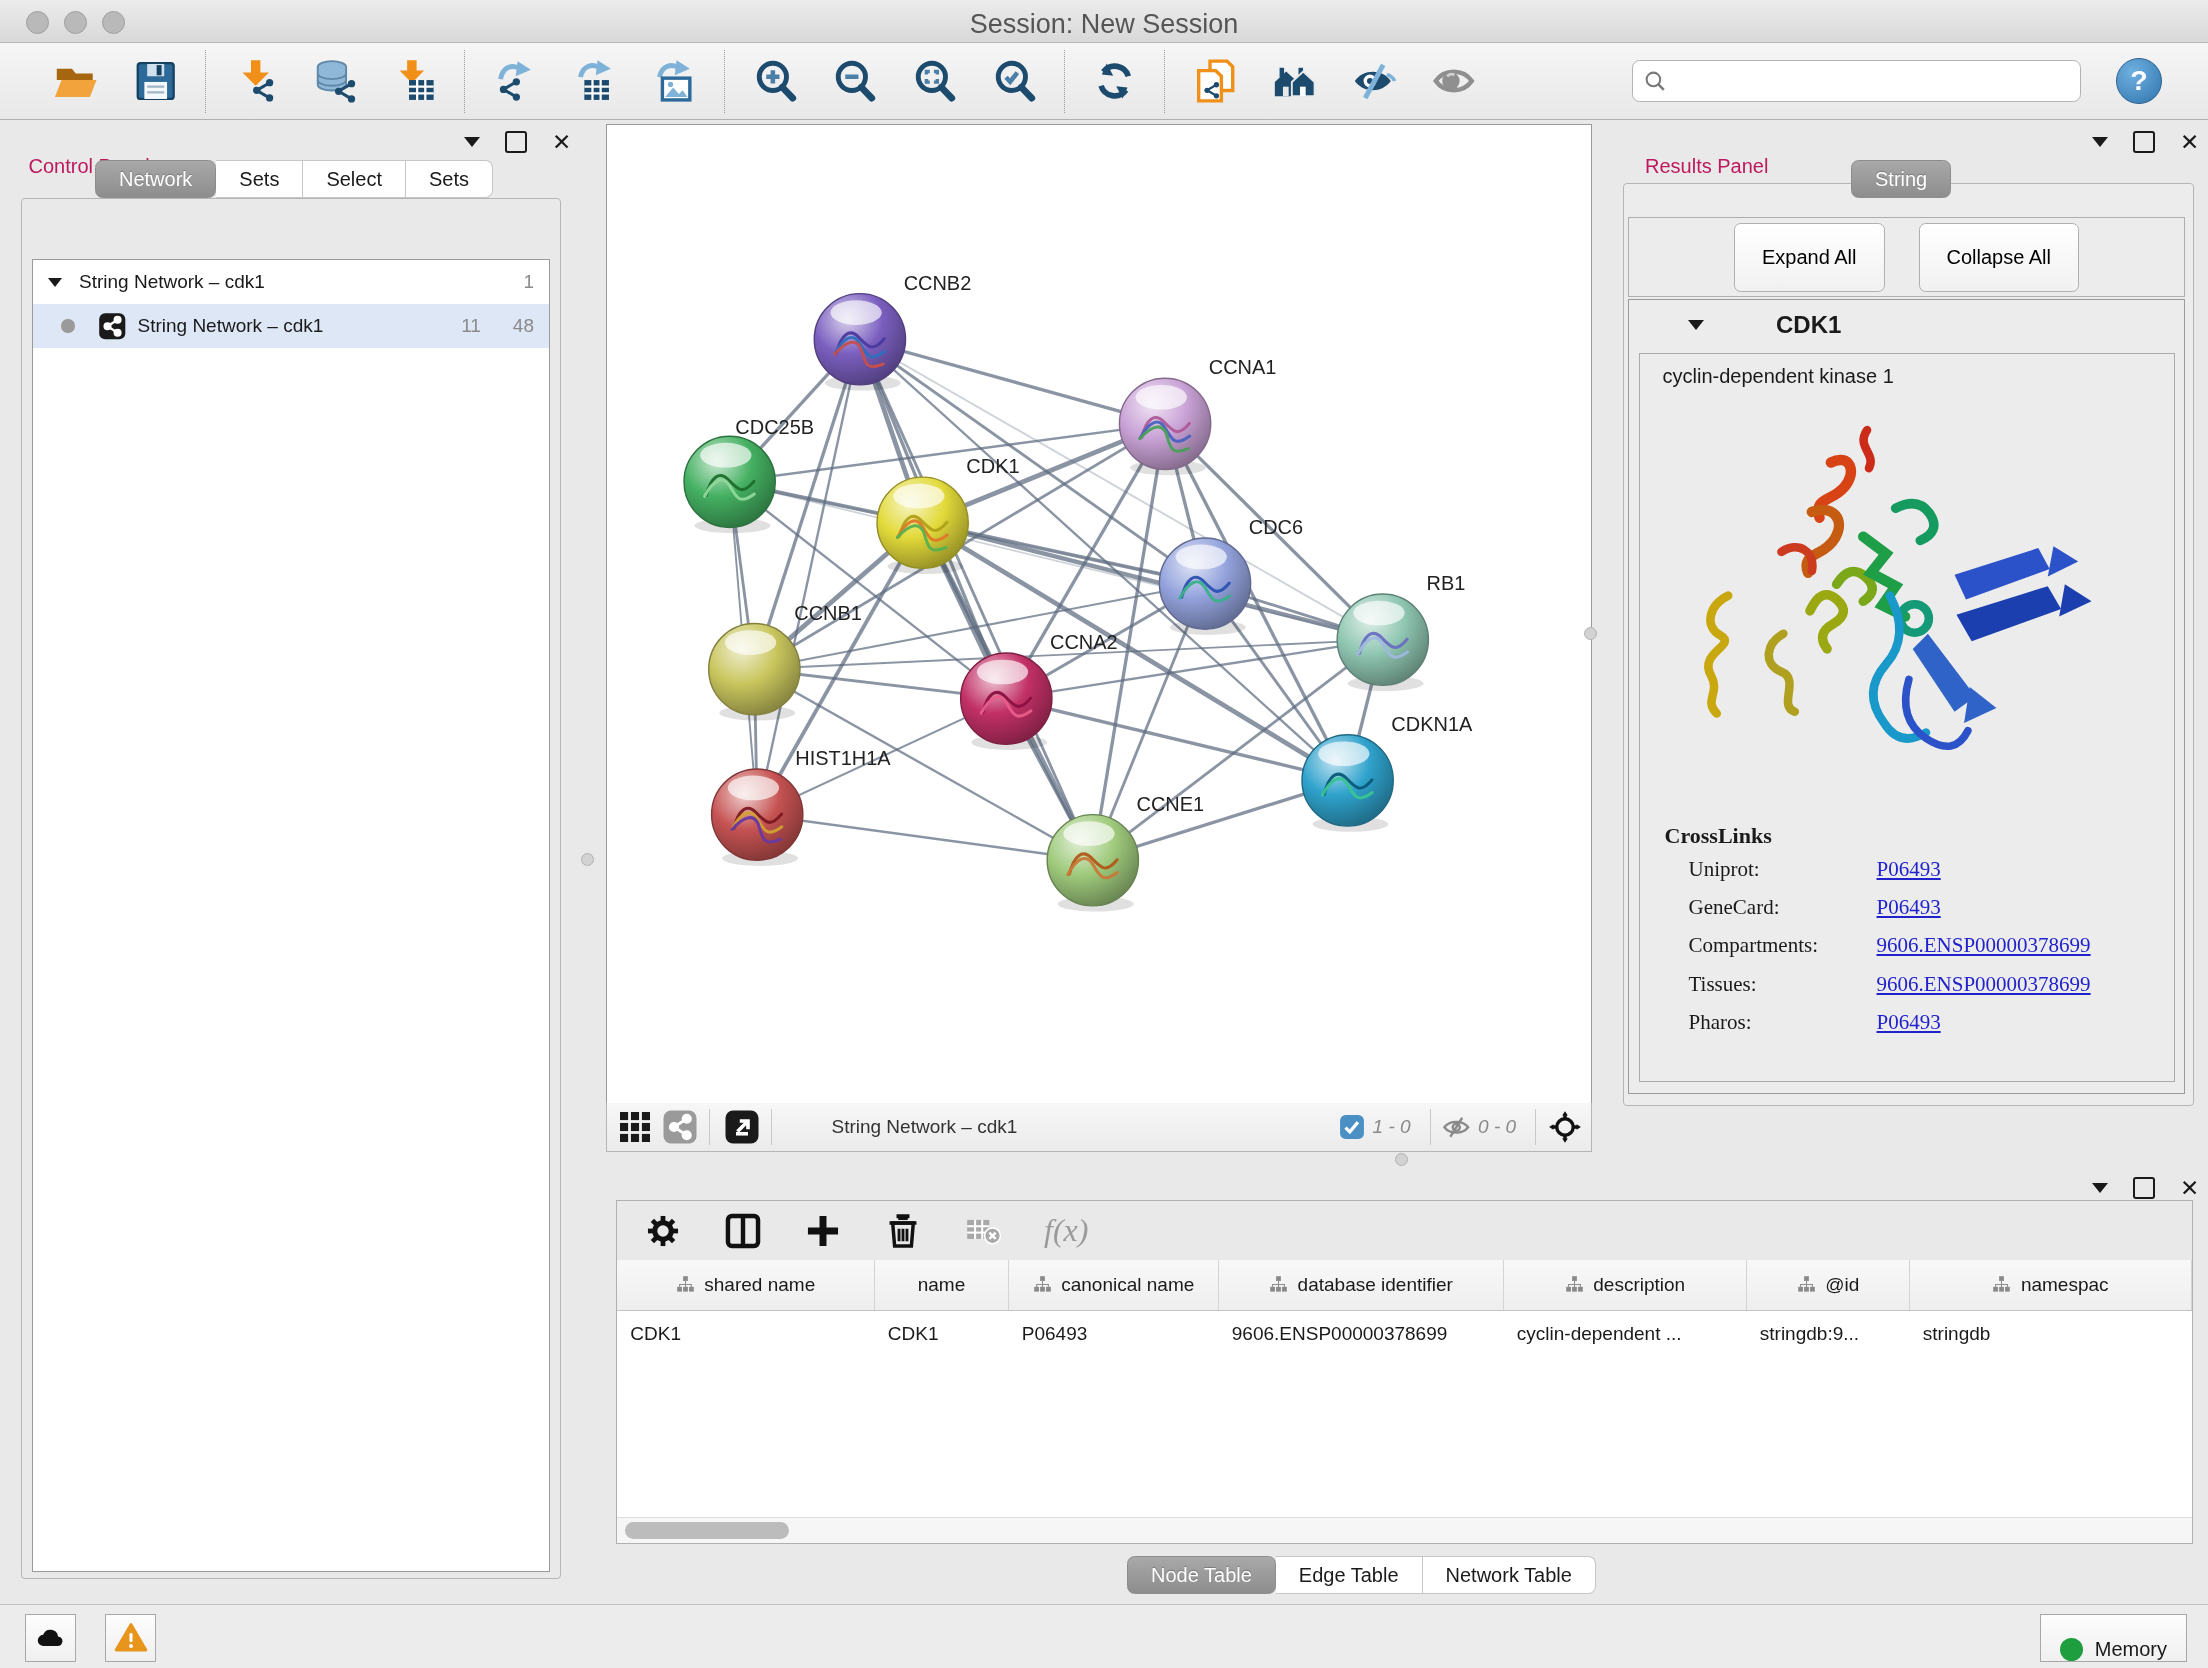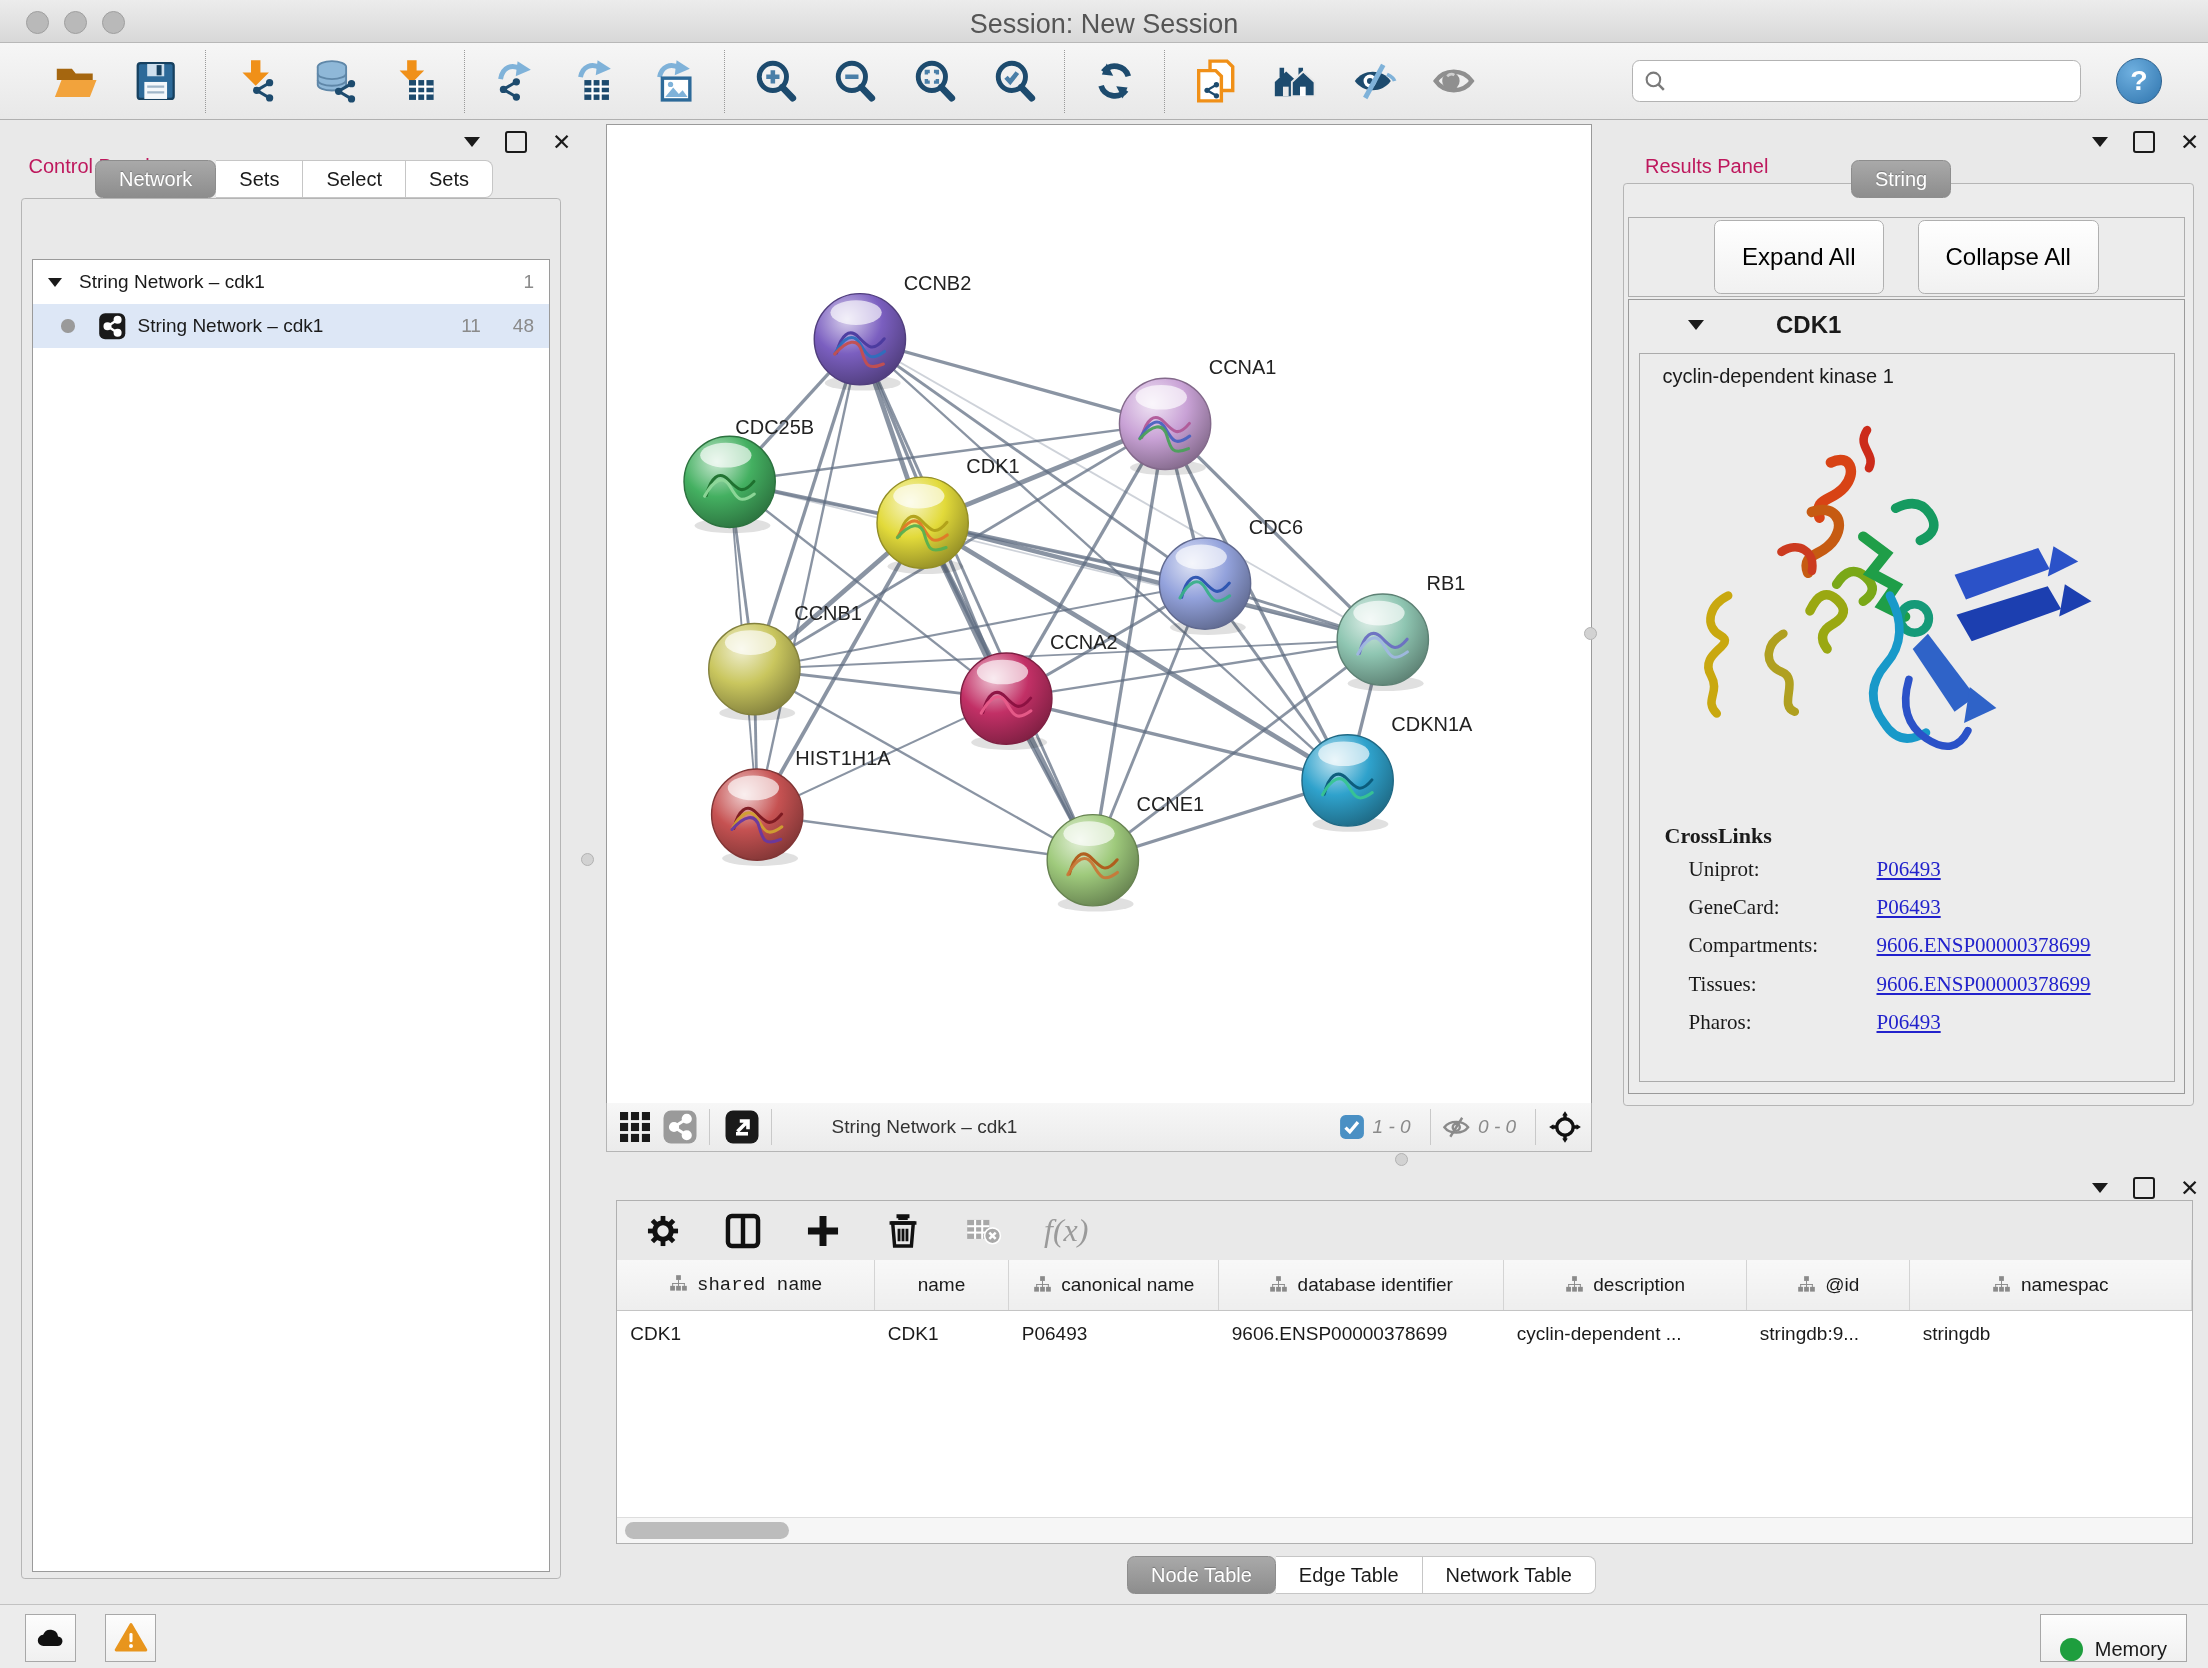--- a/index.html
+++ b/index.html
@@ -63,21 +63,21 @@
   .nettitle{margin-left:48px;color:#333;}
   .nbright{margin-left:auto;display:flex;align-items:center;}
   .nbcount{color:#8a8a8a;margin:0 7.6px;font-style:italic;}
   
   .rbox{position:absolute;left:1623px;top:183px;width:569px;height:921px;
     background:#ececec;border:1px solid #b5b5b5;border-radius:3.8px;}
   .rtab{position:absolute;left:1851px;top:160px;z-index:3;}
   .btnrow{position:absolute;left:1628px;top:217px;width:555px;height:78px;border:1px solid #adadad;
     background:#ececec;display:flex;align-items:center;justify-content:center;gap:34px;}
   .wbtn{background:linear-gradient(#ffffff,#f1f1f1);border:1px solid #b0b0b0;border-radius:6.7px;
-    font-size:24px;padding:22px 27px;cursor:pointer;}
+    font-size:20px;padding:22px 27px;cursor:pointer;}
   .cdkbox{position:absolute;left:1628px;top:299px;width:555px;height:793px;border:1px solid #9a9a9a;background:#ececec;}
   .cdkhead{height:49px;display:flex;align-items:center;}
   .cdkhead .tri-down{margin-left:59px;}
   .genename{font-size:24px;font-weight:bold;margin-left:72px;}
   .cdkinner{position:absolute;left:9.5px;top:53px;right:9.5px;bottom:11.4px;border:1px solid #ababab;
     background:#ececec;padding:11.4px 0 0 0;overflow:hidden;}
   .genedesc{font-size:20px;margin-left:23px;}
   .pimg{width:100%;height:409px;margin-top:5.7px;}
   .cross{font-family:"Liberation Serif","DejaVu Serif",serif;}
   .crosstitle{font-size:22px;font-weight:bold;margin:17px 0 7.6px 25px;}
@@ -757,21 +757,21 @@
             <line x1="11.5" y1="5" x2="11.5" y2="17"></line>
           </g>
         <circle cx="18" cy="15" r="5" fill="#a8a8a8" stroke="#fff" stroke-width="1"></circle>
         <path d="M16 13l4 4M20 13l-4 4" stroke="#fff" stroke-width="1.6"></path>
       </svg>
       <span class="fx">f(x)</span>
     </div>
     <table class="ntable">
       <thead>
           <tr id="thead-row">
-            <th style="width: 255px; font-family: Liberation Mono, monospace;"><svg class="colico" viewBox="0 0 16 16">
+            <th style="width: 255px;"><svg class="colico" viewBox="0 0 16 16">
                 <g fill="#8a8a8a">
                   <rect x="6" y="1" width="4" height="4"></rect>
                   <rect x="1" y="10" width="4" height="4"></rect>
                   <rect x="6" y="10" width="4" height="4"></rect>
                   <rect x="11" y="10" width="4" height="4"></rect>
                   <path d="M7.6 5h.8v2.6h-.8z"></path>
                   <path d="M2.7 7.6h10.6v.8H2.7z"></path>
                   <path d="M2.7 7.6h.8V10h-.8zM7.6 7.6h.8V10h-.8zM12.5 7.6h.8V10h-.8z"></path>
                 </g>
               </svg><span>shared name</span></th>

